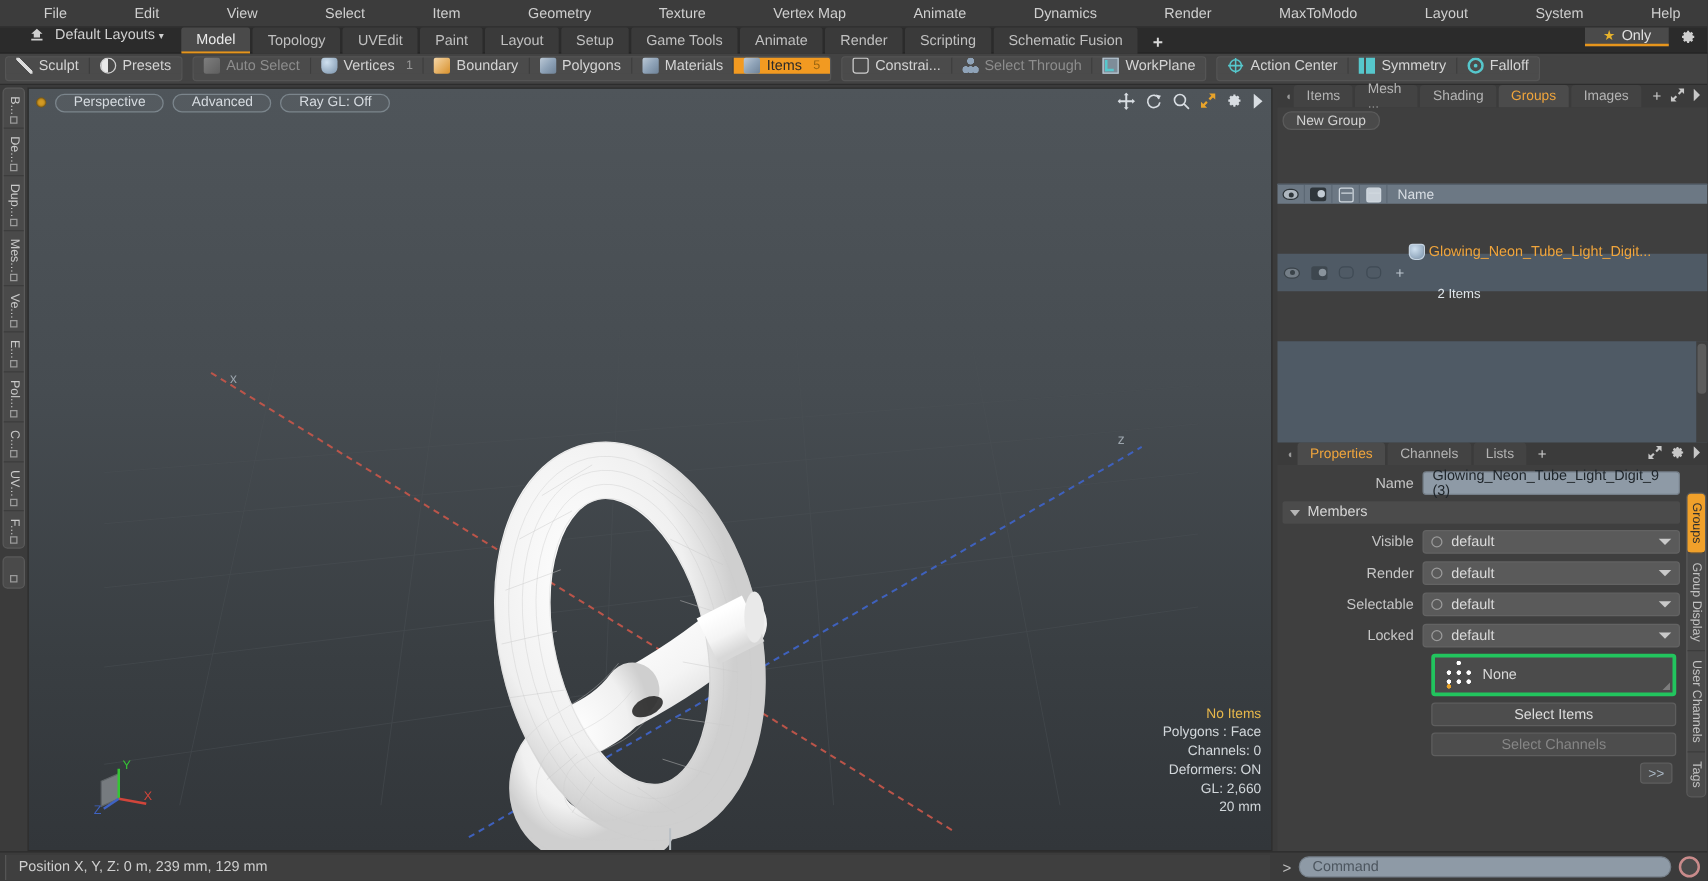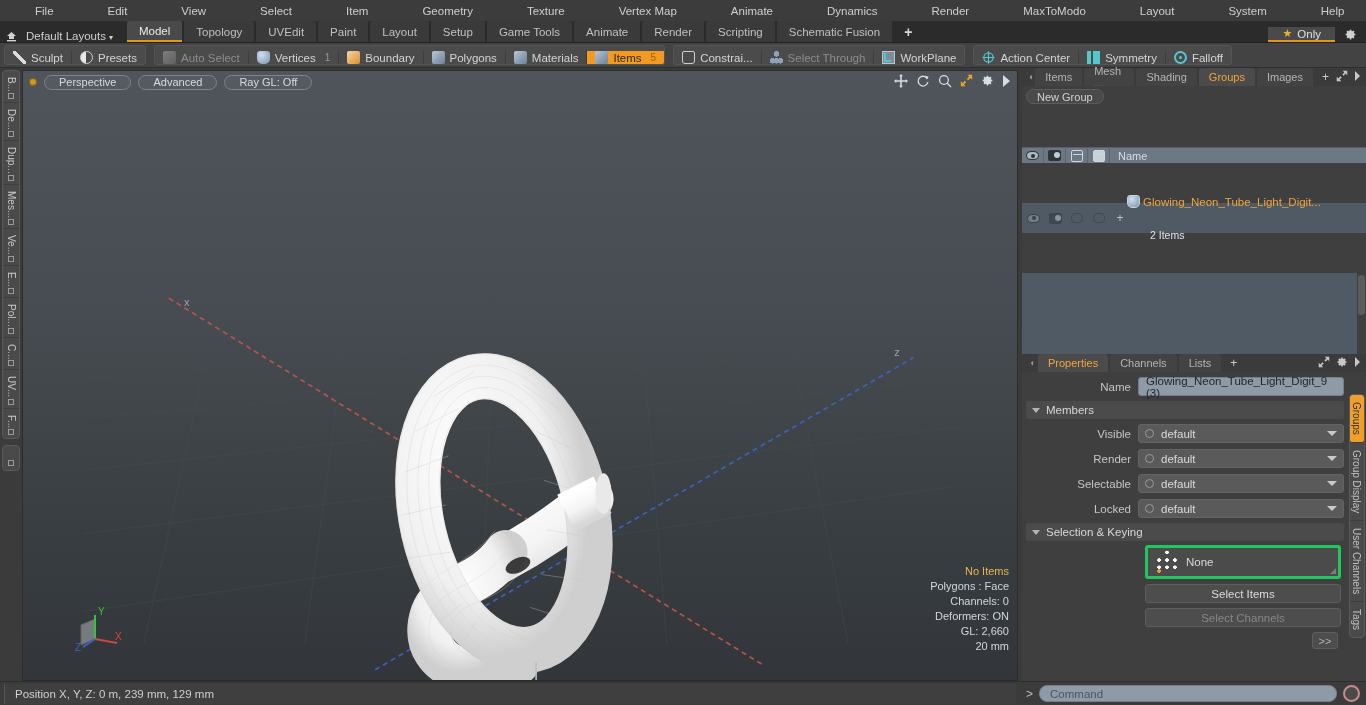--- a/index.html
+++ b/index.html
@@ -16,22 +16,23 @@
 
   
   .menubar {
     height: 22px; background: #3c3c3c; display: flex; align-items: center;
     padding-left: 24px; border-bottom: 1px solid #2e2e2e; flex: none; gap: 32px;
   }
   .menubar .mi { padding: 0 11px; line-height: 22px; font-size: 11.5px; color: #cfcfcf; white-space: nowrap; }
 
   
   .layoutbar {
-    height: 21px; background: #2b2b2b; display: flex; align-items: flex-end; flex: none;
+    height: 21px; background: #2b2b2b; display: flex; align-items: flex-start; flex: none;
     border-bottom: 1px solid #222;
+    padding-left: 18px;
   }
   .layoutbar .homeico {
     width: 22px; display:flex; align-items:center; justify-content:center; color:#cfcfcf; font-size:11px;
   }
   .layoutbar .deflayouts { padding: 0 8px 0 4px; color:#d0d0d0; font-size:11.5px; }
   .layoutbar .caret { font-size: 8px; margin-left: 3px; color:#d0d0d0; }
   .lbtabs { display: flex; align-items: stretch; height: 21px; margin-left: 6px; }
   .lbtab {
     padding: 0 12px; display:flex; align-items:center; justify-content:center;
     background:#3a3a3a; color:#c0c0c0; font-size:11.5px; margin-right:2px;
@@ -45,21 +46,21 @@
     border-bottom:2px solid #e6951c; color:#e0e0e0; font-size:11.5px;
   }
   .only-btn .star { color:#e6b22c; font-size:11px; }
   .gear-btn { display:flex; align-items:center; padding:0 9px; color:#cfcfcf; font-size:13px; }
 
   
   .modebar {
     height: 25px; background:#434343; display:flex; align-items:center; flex:none;
     border-bottom:1px solid #2d2d2d; padding: 0 4px;
   }
-  .grp { display:flex; align-items:flex-end; height:20px; background:#4b4b4b; border-radius:3px; margin-right:8px; overflow:hidden; border:1px solid #555; }
+  .grp { display:flex; align-items:flex-start; height:20px; background:#4b4b4b; border-radius:3px; margin-right:8px; overflow:hidden; border:1px solid #555; }
   .gbtn {
     display:flex; align-items:center; gap:5px; padding:0 8px; color:#d4d4d4; font-size:11.5px;
     border-right:1px solid #3d3d3d; white-space:nowrap; background:#4b4b4b;
   }
   .gbtn:last-child { border-right:none; }
   .gbtn.on { background:#f29a21; color:#2a2a2a; font-weight:normal; }
   .gbtn.dim { color:#8d8d8d; }
   .gbtn .num { color:#9a9a9a; font-size:10px; margin-left:4px; }
   .gbtn.on .num { color:#9a6612; }
   .ic { width:13px; height:13px; flex:none; display:inline-block; position:relative; }
@@ -680,24 +681,20 @@
 
             <div class="prow">
               <div class="plabel">Locked</div>
               <div class="pdd">
                 <span class="radio"></span>
                 <span>default</span>
                 <span class="arrow"></span>
               </div>
             </div>
 
-            <div class="section">
-              <span class="tri"></span>
-              <span>Selection &amp; Keying</span>
-            </div>
 
             <div class="setbox">
               <div class="noneBox">
                 <span class="dots"></span>
                 <span>None</span>
                 <span class="corner"></span>
               </div>
               <div class="btnwide">Select Items</div>
               <div class="btnwide dim">Select Channels</div>
               <div class="chevrow">

